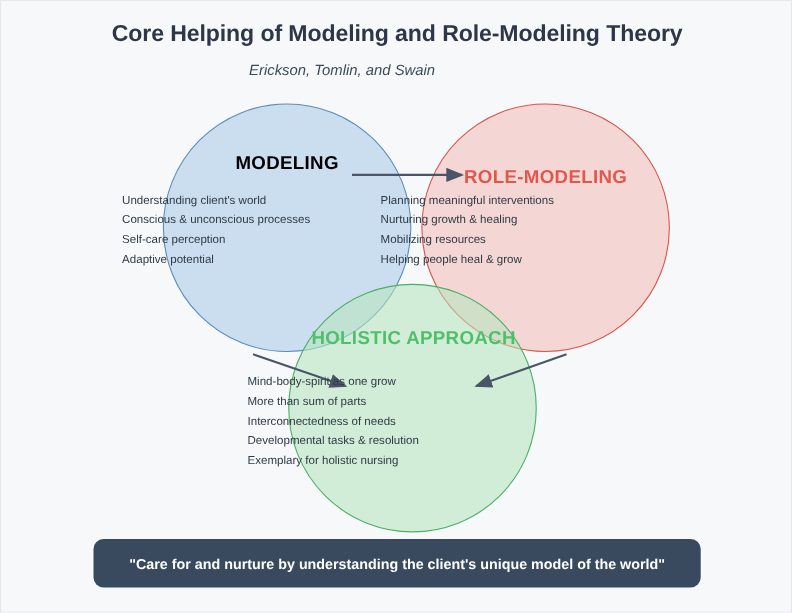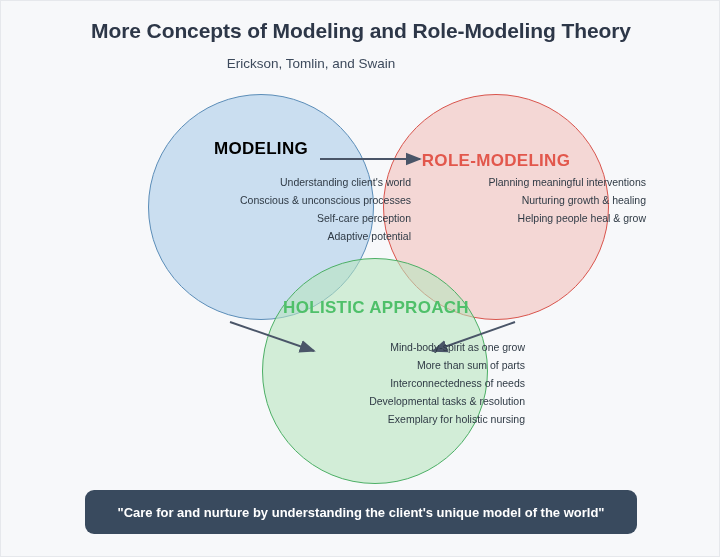--- a/index.html
+++ b/index.html
@@ -30,20 +30,21 @@
     color: #2d3748;
     letter-spacing: -0.1px;
   }
   #subtitle {
     position: absolute;
     top: 55px;
     left: 0;
     width: 620px;
     text-align: center;
     font-size: 13.5px;
+    font-style: italic;
     color: #3d4a5c;
   }
 
   
   .circle {
     position: absolute;
     border-radius: 50%;
     box-sizing: border-box;
   }
   #circle-modeling {
@@ -93,21 +94,21 @@
   }
   #label-holistic {
     left: 225px;
     top: 297px;
     color: #4fc06a;
   }
 
   .items {
     position: absolute;
     width: 300px;
-    text-align: right;
+    text-align: left;
     font-size: 10.5px;
     color: #2f3a45;
     line-height: 1.72;
   }
   #items-modeling { left: 110px; top: 172px; }
   #items-role-modeling { left: 345px; top: 172px; }
   #items-holistic { left: 224px; top: 337px; }
   .items div { white-space: nowrap; }
 
   
@@ -141,21 +142,21 @@
     font-weight: bold;
     text-align: center;
     white-space: nowrap;
   }
 </style>
 </head>
 <body>
 
 <div id="canvas">
 
-  <div id="title">More Concepts of Modeling and Role-Modeling Theory</div>
+  <div id="title">Core Helping of Modeling and Role-Modeling Theory</div>
   <div id="subtitle">Erickson, Tomlin, and Swain</div>
 
   <div class="circle" id="circle-modeling"></div>
   <div class="circle" id="circle-role-modeling"></div>
   <div class="circle" id="circle-holistic"></div>
 
   <svg id="arrows" viewBox="0 0 720 557">
     <defs>
       <marker id="ah" markerWidth="9" markerHeight="9" refX="7.5" refY="4" orient="auto">
         <path d="M0,0.6 L8.5,4 L0,7.4 z" fill="#4a5568"></path>
@@ -173,20 +174,21 @@
   <div class="items" id="items-modeling">
     <div>Understanding client's world</div>
     <div>Conscious &amp; unconscious processes</div>
     <div>Self-care perception</div>
     <div>Adaptive potential</div>
   </div>
 
   <div class="items" id="items-role-modeling">
     <div>Planning meaningful interventions</div>
     <div>Nurturing growth &amp; healing</div>
+    <div>Mobilizing resources</div>
     <div>Helping people heal &amp; grow</div>
   </div>
 
   <div class="items" id="items-holistic">
     <div>Mind-body-spirit as one grow</div>
     <div>More than sum of parts</div>
     <div>Interconnectedness of needs</div>
     <div>Developmental tasks &amp; resolution</div>
     <div>Exemplary for holistic nursing</div>
   </div>

